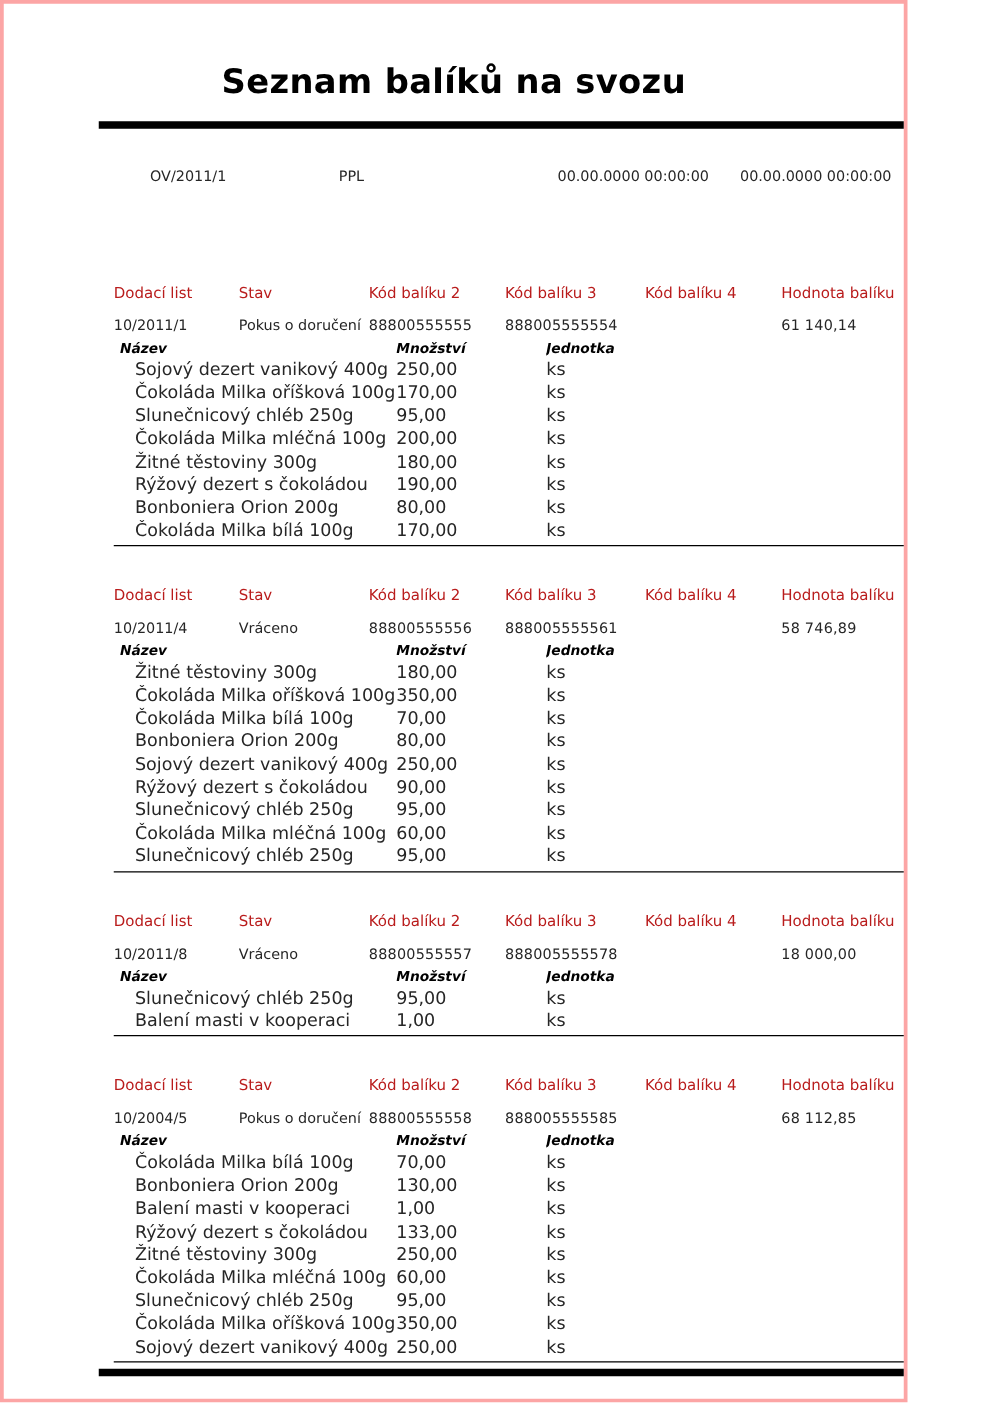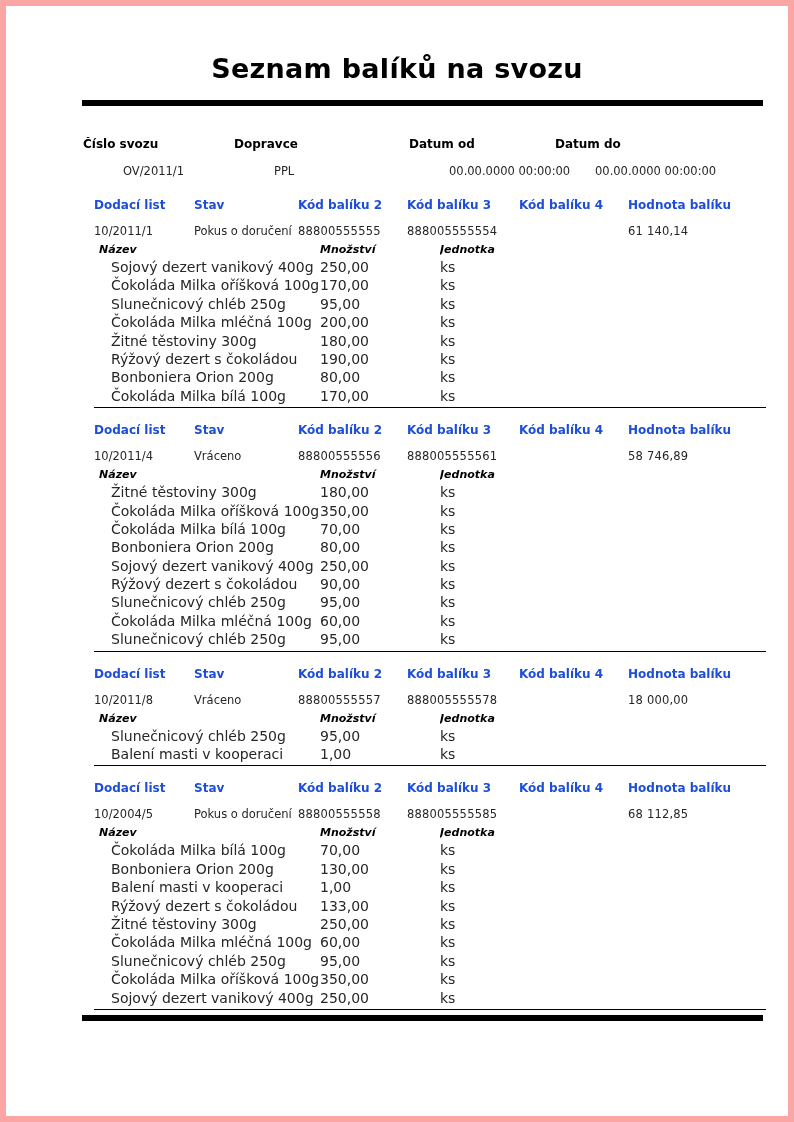--- a/index.html
+++ b/index.html
@@ -1,18 +1,18 @@
 <!DOCTYPE html>
 <html><head>
 <meta charset="utf-8">
 <style>
   html, body { margin:0; padding:0; background:#fff; }
   .page {
-    position:relative; width:794px; height:1122px; box-sizing:border-box;
-    border:6px solid #fca5a5; background:#fff;
+    position:relative; width:726px; height:1122px; box-sizing:border-box;
+    border:3px solid #fca5a5; background:#fff;
     font-family:"DejaVu Sans","Liberation Sans",sans-serif; color:#262626;
     overflow:hidden;
   }
   .title {
     position:absolute; top:47px; left:0; width:100%; margin:0;
     text-align:center; font-size:27px; font-weight:bold; color:#000;
     letter-spacing:0.3px;
   }
   .bar-top {
     position:absolute; top:94px; left:76px; width:681px; height:6px; background:#000;
@@ -20,21 +20,21 @@
   .summary { position:absolute; top:131px; left:77px; width:700px; }
   .summary-row { display:grid; grid-template-columns:151px 175px 146px 1fr; }
   .summary-head { font-size:12px; font-weight:bold; color:#000; height:27px; }
   .summary-vals { font-size:11.5px; color:#262626;margin-left:40px; }
 
   .sections { position:absolute; top:185px; left:0; width:794px; padding-top:7px; }
   .pkg-section + .pkg-section { margin-top:15px; }
 
   .sec-grid { display:grid; grid-template-columns:100px 104px 109px 112px 109px 1fr;
               margin-left:88px; width:669px; }
-  .sec-head { font-size:12px; font-weight:bold; color:#1d4ed8; height:26px; }
+  .sec-head { font-size:12px; font-weight:normal; color:#b91c1c; height:26px;margin-top:32px; }
   .sec-vals { font-size:11.5px; color:#262626; height:19px; }
   .sec-vals .num { letter-spacing:0.2px; }
 
   .items-head { display:grid; grid-template-columns:221px 120px 1fr;
                 margin-left:88px; padding-left:5px; width:664px;
                 font-size:11px; font-weight:bold; color:#000; height:15px;font-style:italic; }
   .item-row { display:grid; grid-template-columns:209px 120px 1fr;
               margin-left:88px; padding-left:17px; width:652px;
               font-size:14px; color:#262626; height:18.4px; line-height:18.4px; }
 
@@ -45,26 +45,20 @@
 </style>
 </head>
 <body>
 
 <div class="page">
 
   <h1 class="title">Seznam balíků na svozu</h1>
   <div class="bar-top"></div>
 
   <div class="summary">
-    <div class="summary-row summary-head">
-      <span>Číslo svozu</span>
-      <span>Dopravce</span>
-      <span>Datum od</span>
-      <span>Datum do</span>
-    </div>
     <div class="summary-row summary-vals">
       <span>OV/2011/1</span>
       <span>PPL</span>
       <span>00.00.0000 00:00:00</span>
       <span>00.00.0000 00:00:00</span>
     </div>
   </div>
 
   <div class="sections" id="sections">
 

